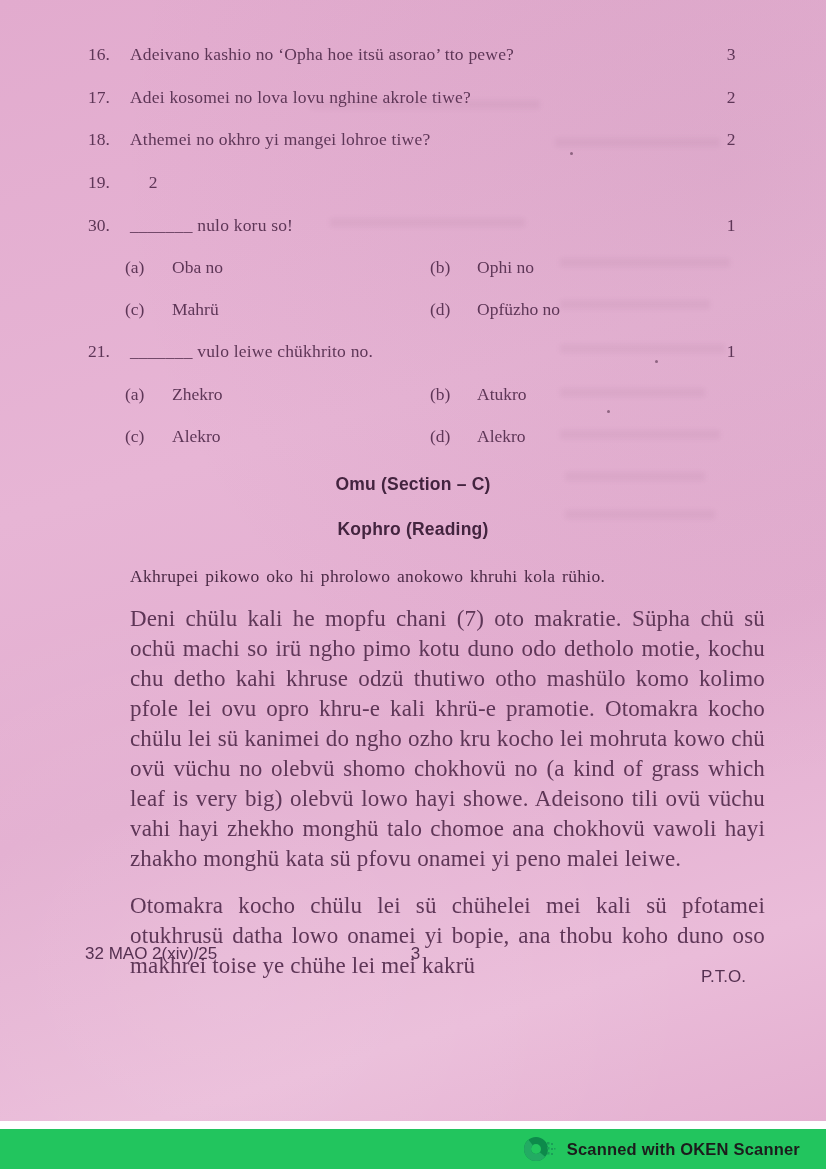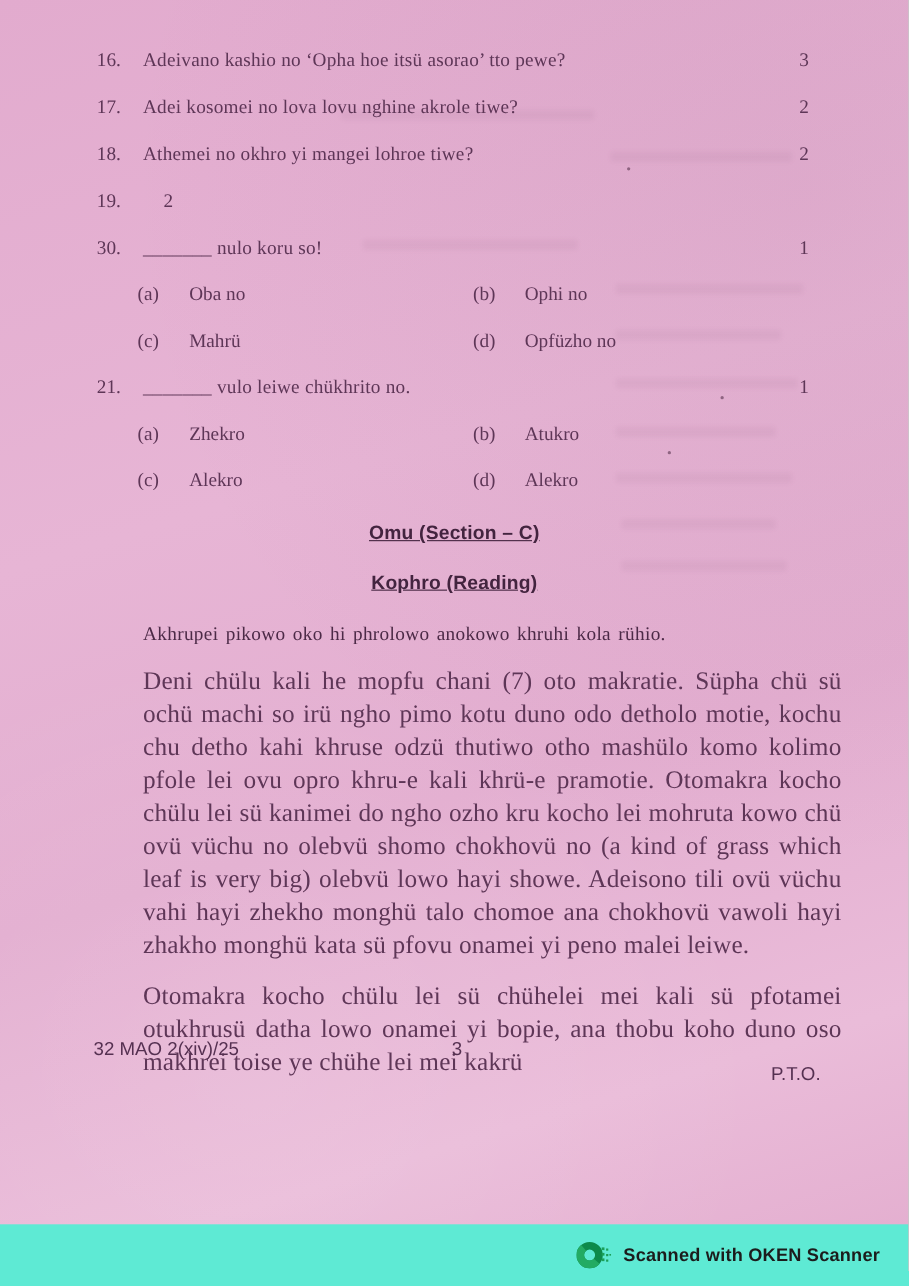--- a/index.html
+++ b/index.html
@@ -24,21 +24,21 @@
   .q .qmarks{width:46px;flex:none;text-align:center;}
   
   .optblock{margin:22px 0 2px 37px;}
   .optrow{display:flex;margin-bottom:22px;}
   .opt{display:flex;width:305px;}
   .opt.second{width:auto;}
   .optlabel{width:47px;flex:none;}
   
   .heading{
     text-align:center;font-family:"Liberation Sans",sans-serif;font-weight:bold;
-    font-size:17.5px;color:#43243f;margin-top:28px;letter-spacing:.2px;text-decoration:underline;
+    font-size:17.5px;color:#43243f;margin-top:28px;letter-spacing:.2px;
   }
   .heading.sub{margin-top:24px;}
   
   .instruction{
     margin:26px 61px 0 130px;font-weight:normal;font-size:17.5px;color:#4c2a47;
     letter-spacing:.3px;word-spacing:2px;
   }
   .para{
     margin:17px 61px 0 130px;font-size:23px;line-height:30px;
     text-align:justify;letter-spacing:.15px;color:#5e3657;
@@ -50,21 +50,21 @@
     font-family:"Liberation Sans",sans-serif;font-size:17px;color:#553051;
   }
   .examfooter .f-left{margin-left:85px;width:230px;}
   .examfooter .f-center{flex:1;text-align:center;}
   .examfooter .f-right{width:230px;text-align:right;margin-right:80px;margin-top:47px;}
   
   .ghost{position:absolute;background:rgba(105,48,92,.055);filter:blur(2px);border-radius:3px;}
   .speck{position:absolute;width:3px;height:3px;border-radius:50%;background:rgba(75,40,65,.55);}
   
   .scanbar{
-    position:absolute;left:0;bottom:0;width:826px;height:56px;background:#5eead4;
+    position:absolute;left:0;bottom:0;width:826px;height:40px;background:#22c55e;
     display:flex;align-items:center;justify-content:flex-end;
     padding-right:26px;box-sizing:border-box;gap:11px;
     font-family:"Liberation Sans",sans-serif;
   }
   .scanbar .label{font-size:16.5px;font-weight:600;color:#1c1c1c;letter-spacing:.2px;}
   .okenlogo{width:32px;height:30px;display:block;}
 </style>
 </head>
 <body>
 

